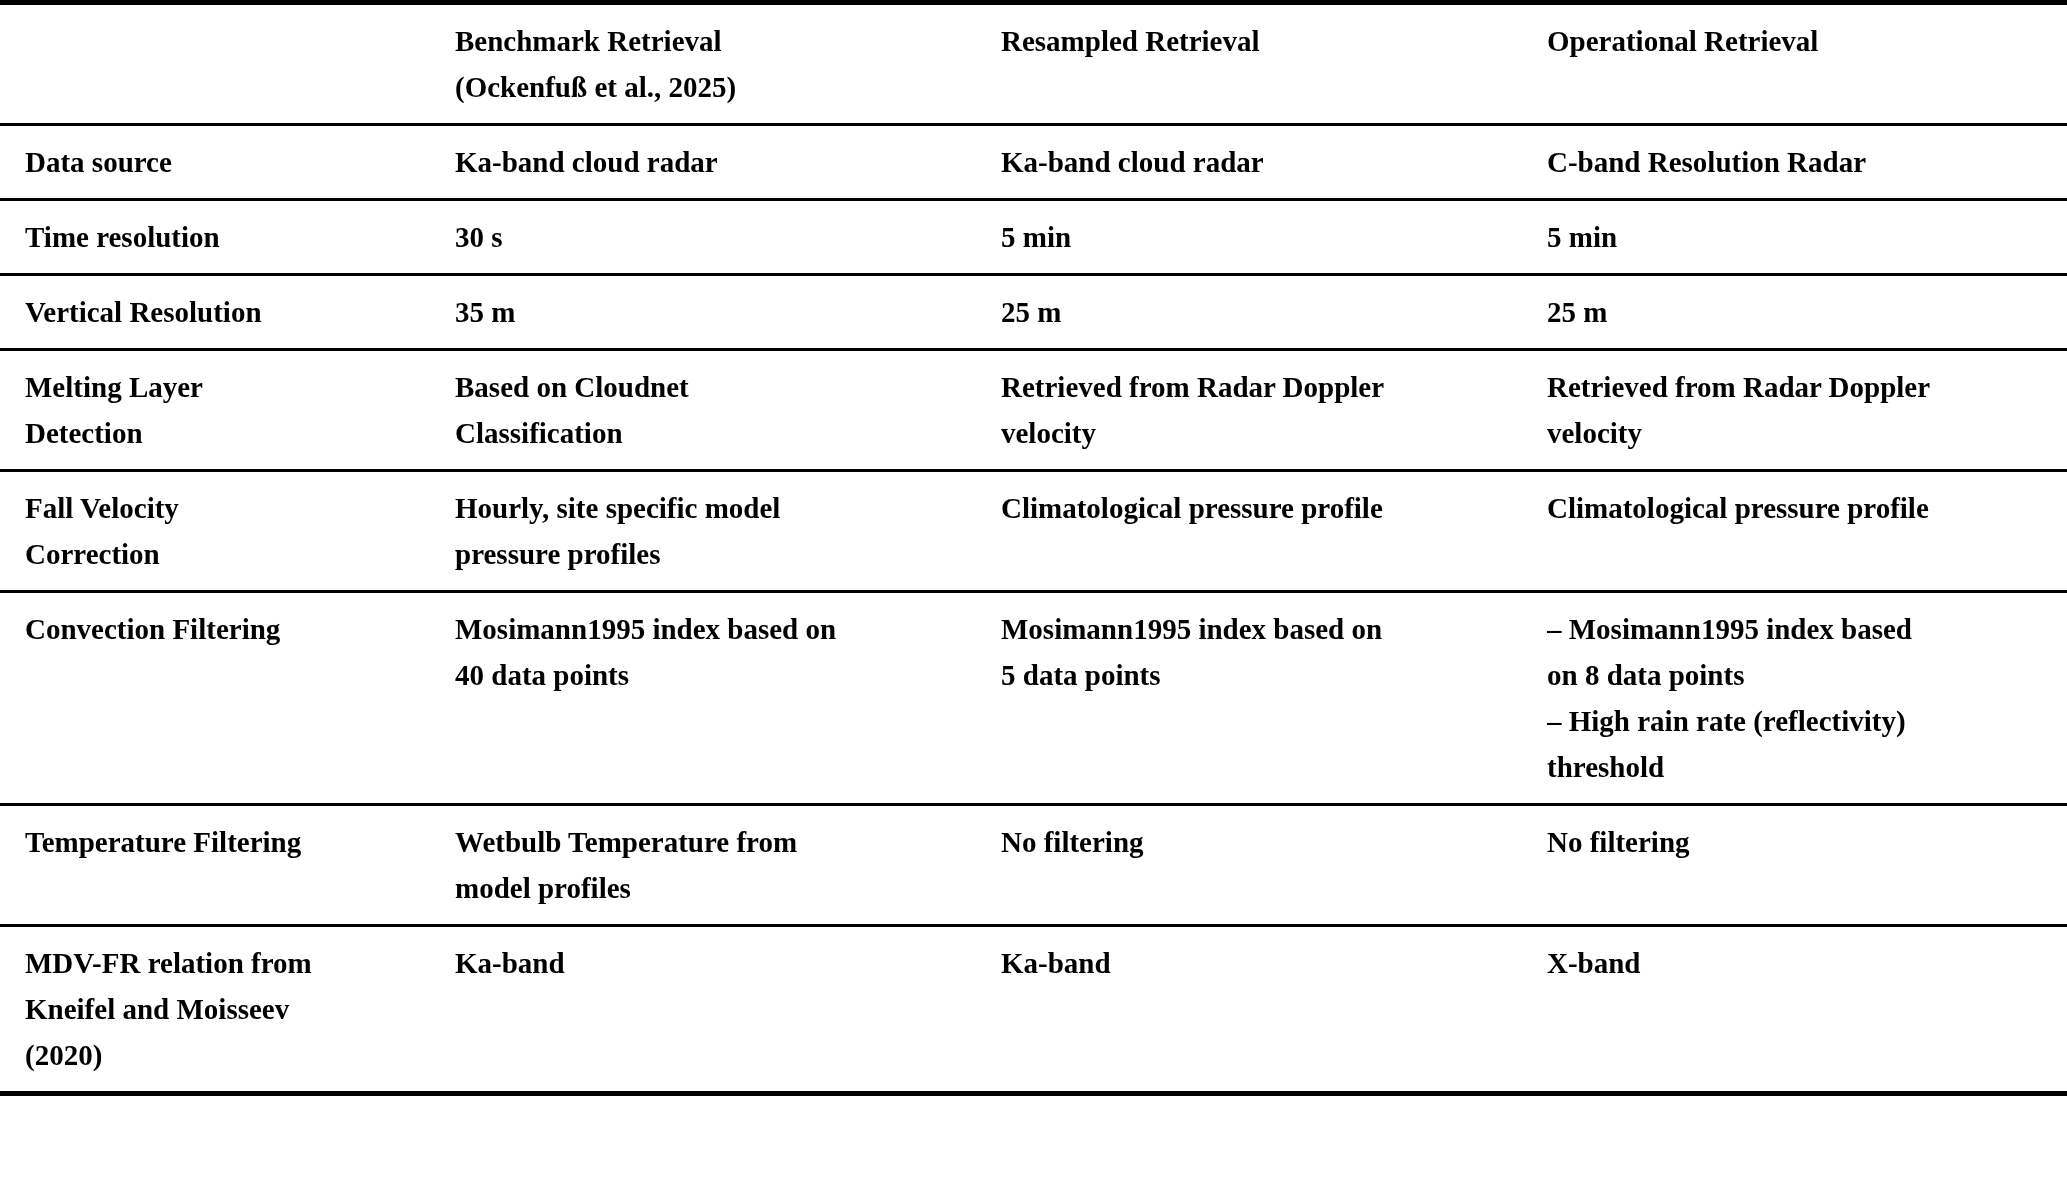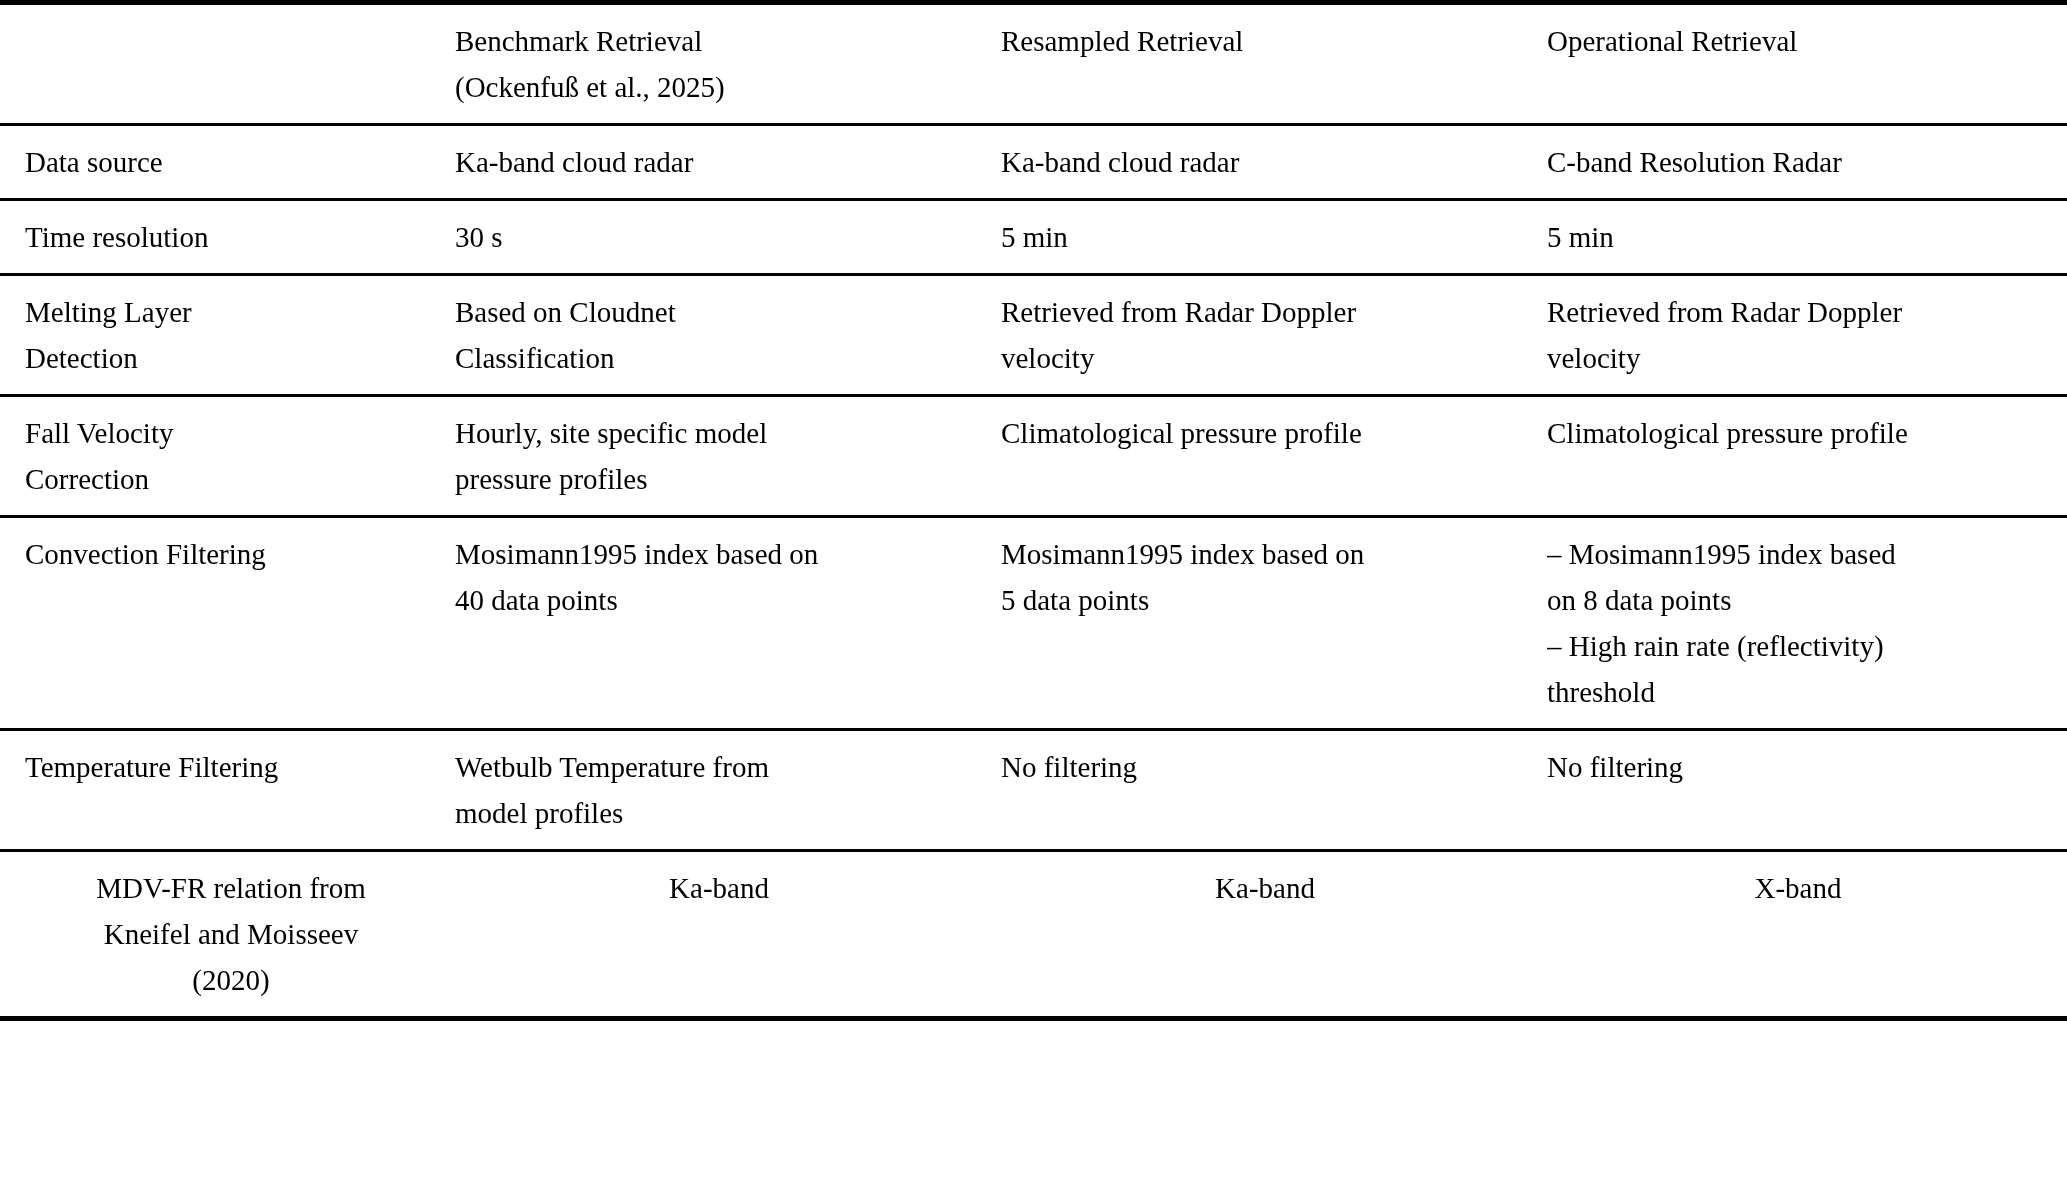--- a/index.html
+++ b/index.html
@@ -26,41 +26,40 @@
   }
   table.paper-table col.c-label { width: 455px; }
   table.paper-table col.c-benchmark { width: 546px; }
   table.paper-table col.c-resampled { width: 546px; }
   table.paper-table col.c-operational { width: 520px; }
 
   table.paper-table th,
   table.paper-table td {
     vertical-align: top;
     text-align: left;
-    font-weight: normal;
+    font-weight: bold;
     padding: 13px 18px 13px 0;
     white-space: pre-line;
     overflow: hidden;
   }
   table.paper-table th:first-child,
   table.paper-table td:first-child {
     padding-left: 25px;
   }
 
   
   table.paper-table thead tr th {
     border-top: 5px solid #000000;
     border-bottom: 3px solid #000000;
   }
   table.paper-table tbody tr td {
     border-bottom: 3px solid #000000;
   }
   table.paper-table tbody tr:last-child td {
     border-bottom: 5px solid #000000;
-    text-align: center;
   }
 </style>
 </head>
 <body>
 
 <div class="page">
   <table class="paper-table">
     <colgroup>
       <col class="c-label">
       <col class="c-benchmark">
@@ -81,20 +80,26 @@
         <td>Data source</td>
         <td>Ka-band cloud radar</td>
         <td>Ka-band cloud radar</td>
         <td>C-band Resolution Radar</td>
       </tr>
       <tr>
         <td>Time resolution</td>
         <td>30 s</td>
         <td>5 min</td>
         <td>5 min</td>
+      </tr>
+      <tr>
+        <td>Vertical Resolution</td>
+        <td>35 m</td>
+        <td>25 m</td>
+        <td>25 m</td>
       </tr>
       <tr>
         <td>Melting Layer
 Detection</td>
         <td>Based on Cloudnet
 Classification</td>
         <td>Retrieved from Radar Doppler
 velocity</td>
         <td>Retrieved from Radar Doppler
 velocity</td>

